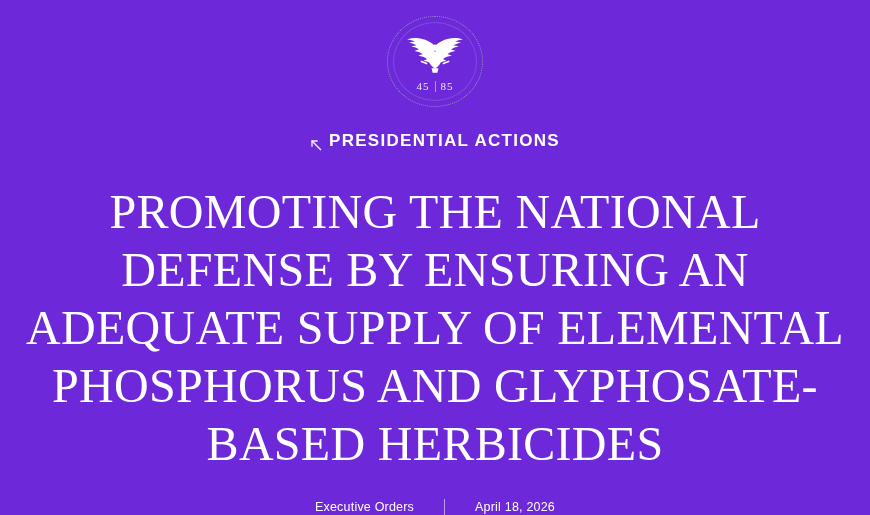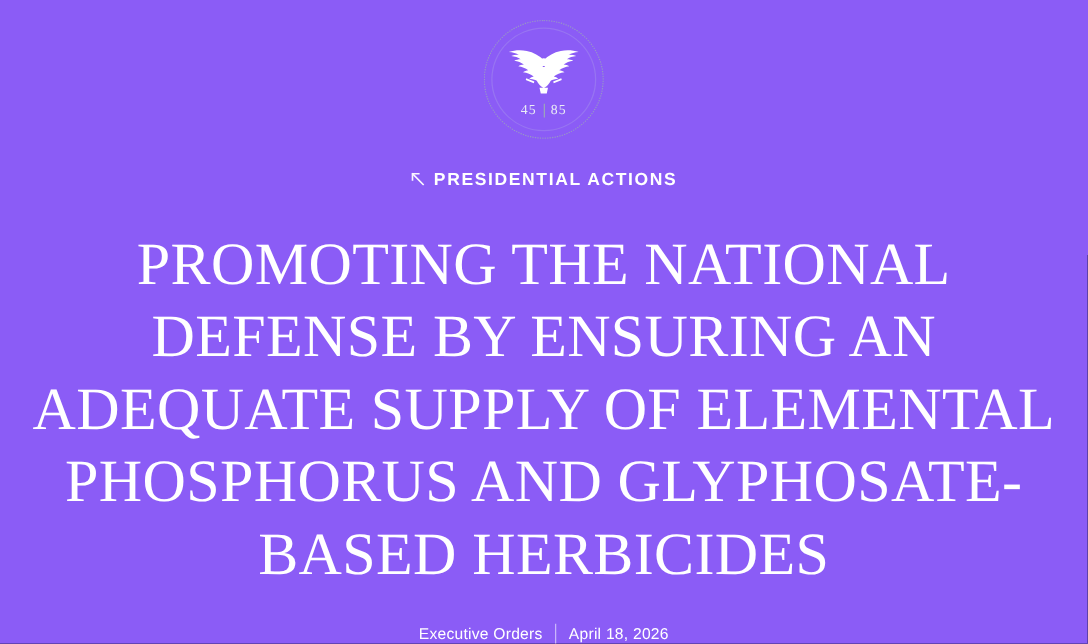--- a/index.html
+++ b/index.html
@@ -10,21 +10,21 @@
     width: 870px;
     height: 515px;
     background: #10172e;
     font-family: "Liberation Sans", sans-serif;
     overflow: hidden;
   }
   .page {
     position: relative;
     width: 870px;
     height: 515px;
-    background: #8b5cf6;
+    background: #6d28d9;
     display: flex;
     flex-direction: column;
     align-items: center;
   }
 
   
   .seal-wrap {
     margin-top: 16px;
     width: 96px;
     height: 96px;
@@ -73,24 +73,24 @@
     display: inline-block;
     width: 1px;
     height: 11px;
     background: #9aa3bb;
   }
 
   
   .eyebrow {
     margin-top: 24px;
     display: flex;
-    align-items: center;
+    align-items: flex-end;
     gap: 7px;
     color: #ffffff;
-    font-size: 14px;
+    font-size: 17px;
     font-weight: bold;
     letter-spacing: 1.3px;
   }
   .arrow-icon {
     display: inline-block;
     width: 12px;
     height: 12px;
     position: relative;
     opacity: .95;
   }
@@ -108,21 +108,21 @@
     letter-spacing: 0.3px;
     font-weight: normal;
     text-transform: uppercase;
   }
 
   
   .meta {
     margin-top: 26px;
     display: flex;
     align-items: center;
-    gap: 10px;
+    gap: 30px;
     color: #ffffff;
     font-size: 12.5px;
     letter-spacing: .2px;
   }
   .meta-sep {
     display: inline-block;
     width: 1px;
     height: 16px;
     background: rgba(255,255,255,0.55);
   }

